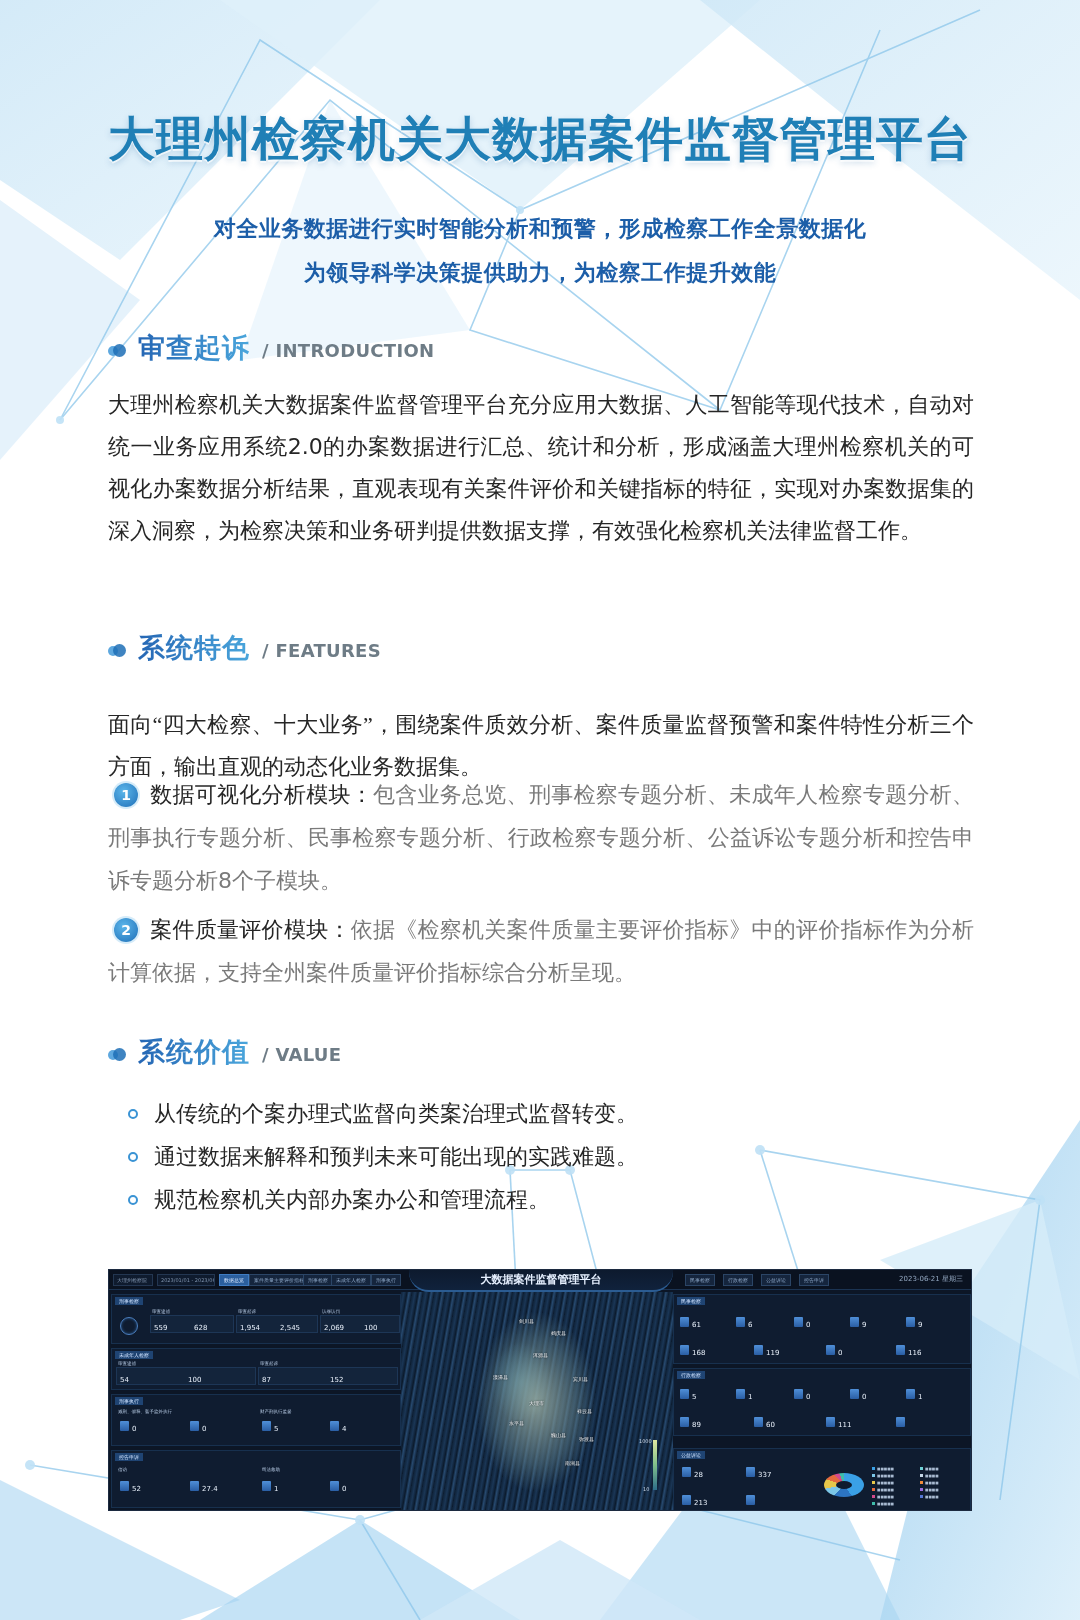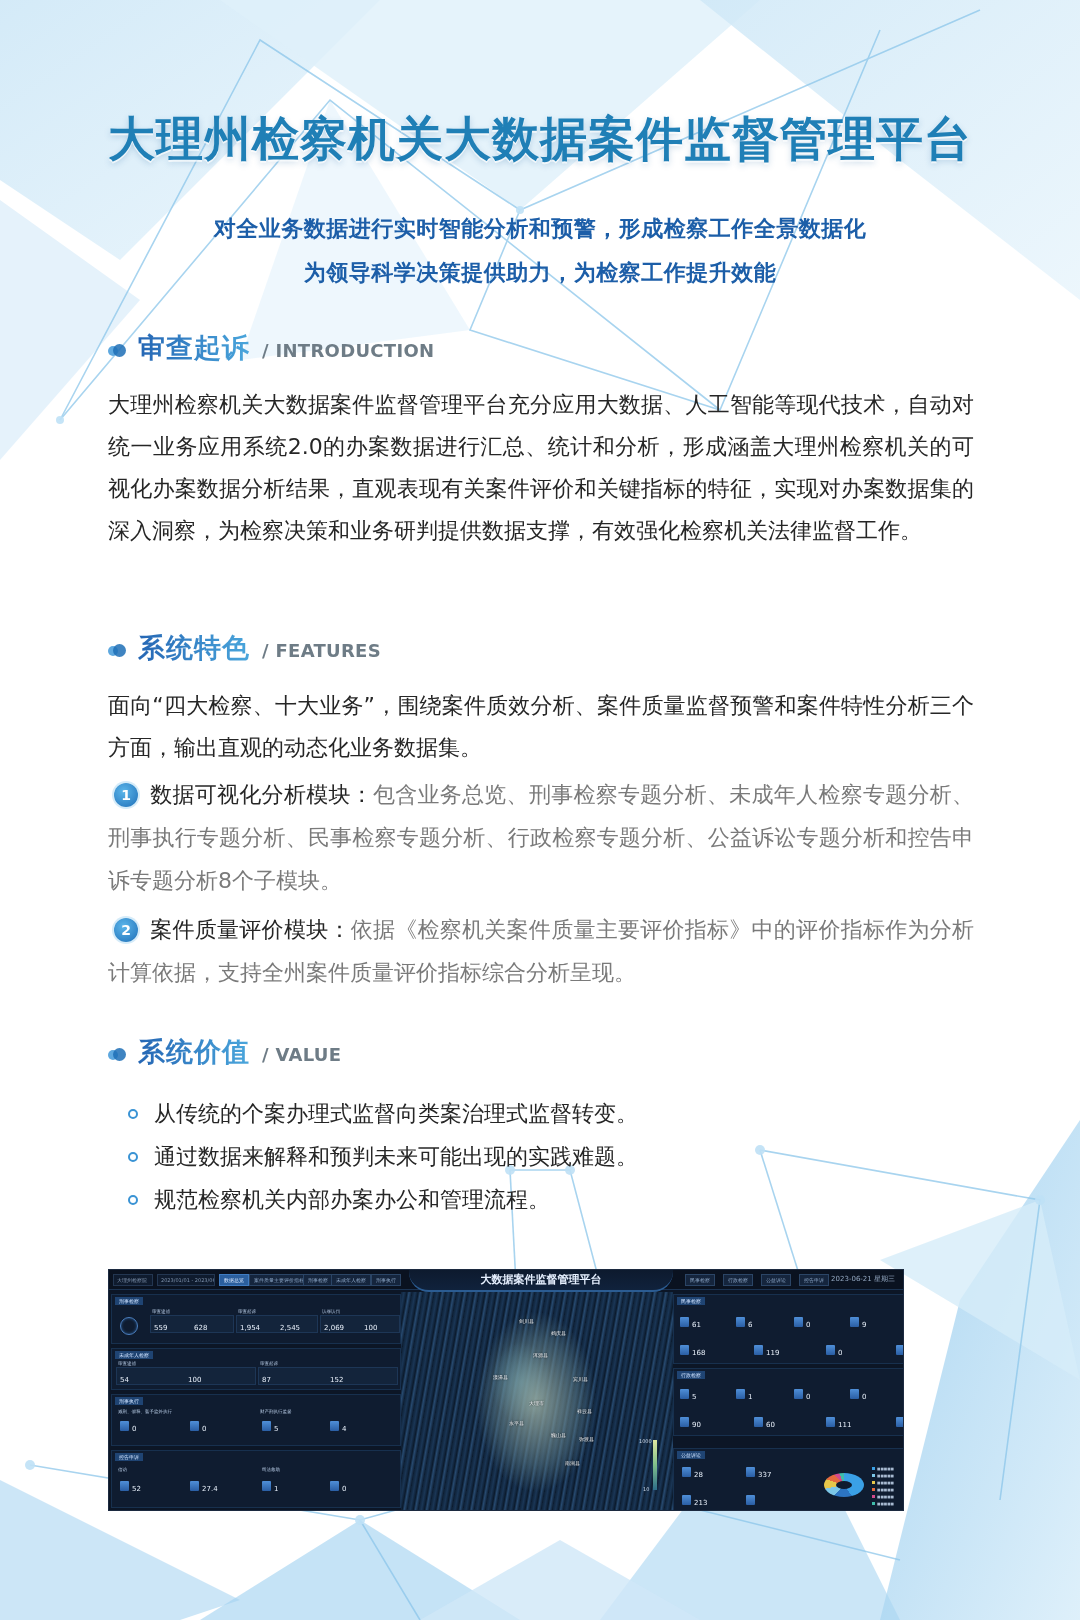--- a/index.html
+++ b/index.html
@@ -50,21 +50,21 @@
     box-shadow: 0 0 0 2px #d6ecf9;
   }
   .feature .lead { color: #262626; }
 
   .value-list { position: absolute; left: 128px; top: 1092px; list-style: none; }
   .value-list li { font-size: 22px; line-height: 43px; color: #262626; display: flex; align-items: center; }
   .value-list .ring { display: inline-block; width: 10px; height: 10px; border: 2px solid #3a93d4; border-radius: 50%; margin-right: 16px; }
 
   
   .dash {
-    position: absolute; left: 108px; top: 1269px; width: 796px; height: 242px;
+    position: absolute; left: 108px; top: 1269px; width: 864px; height: 242px;
     background: #0c1626; overflow: hidden; border: 1px solid #1c2a40;
     font-family: "DejaVu Sans", sans-serif;
   }
   .dash-topbar { position: absolute; left: 0; top: 0; width: 864px; height: 20px; background: #0a1220; border-bottom: 1px solid #1b3352; }
   .dash-sel { position: absolute; top: 4px; height: 12px; border: 1px solid #233651; background: #0f1b2e; font-size: 5px; color: #7f93ad; padding: 2px 3px; line-height: 7px; white-space: nowrap; overflow: hidden; }
   .dash-tab { position: absolute; top: 4px; height: 12px; border: 1px solid #2b4566; background: #15253d; font-size: 5px; color: #8aa4c4; padding: 2px 4px; line-height: 7px; white-space: nowrap; }
   .dash-tab.active { background: #2b5f9e; color: #d8e8ff; border-color: #3f7cc2; }
   .dash-title {
     position: absolute; left: 300px; top: 0; width: 264px; height: 22px; text-align: center;
     font-size: 11px; font-weight: bold; color: #e6f0ff; line-height: 20px;
@@ -161,21 +161,21 @@
     <span class="sh-cn">审查起诉</span>
     <span class="sh-en">/ INTRODUCTION</span>
   </div>
   <p class="para" style="top:384px;">大理州检察机关大数据案件监督管理平台充分应用大数据、人工智能等现代技术，自动对统一业务应用系统2.0的办案数据进行汇总、统计和分析，形成涵盖大理州检察机关的可视化办案数据分析结果，直观表现有关案件评价和关键指标的特征，实现对办案数据集的深入洞察，为检察决策和业务研判提供数据支撑，有效强化检察机关法律监督工作。</p>
 
   <div class="section-head" style="top:630px;">
     <span class="sh-dot"></span>
     <span class="sh-cn">系统特色</span>
     <span class="sh-en">/ FEATURES</span>
   </div>
-  <p class="para" style="top:685px;">面向“四大检察、十大业务”，围绕案件质效分析、案件质量监督预警和案件特性分析三个方面，输出直观的动态化业务数据集。</p>
+  <p class="para" style="top:704px;font-family:Liberation Serif, serif;">面向“四大检察、十大业务”，围绕案件质效分析、案件质量监督预警和案件特性分析三个方面，输出直观的动态化业务数据集。</p>
 
   <p class="feature" style="top:773px;">
     <span class="num">1</span><span class="lead">数据可视化分析模块：</span><span>包含业务总览、刑事检察专题分析、未成年人检察专题分析、刑事执行专题分析、民事检察专题分析、行政检察专题分析、公益诉讼专题分析和控告申诉专题分析8个子模块。</span>
   </p>
   <p class="feature" style="top:908px;">
     <span class="num">2</span><span class="lead">案件质量评价模块：</span><span>依据《检察机关案件质量主要评价指标》中的评价指标作为分析计算依据，支持全州案件质量评价指标综合分析呈现。</span>
   </p>
 
   <div class="section-head" style="top:1034px;">
     <span class="sh-dot"></span>
@@ -321,21 +321,21 @@
         <div class="icon-sq" style="left:232px; top:20px;"></div>
         <div class="stat-val" style="left:18px; top:24px;">5</div>
         <div class="stat-val" style="left:74px; top:24px;">1</div>
         <div class="stat-val" style="left:132px; top:24px;">0</div>
         <div class="stat-val" style="left:188px; top:24px;">0</div>
         <div class="stat-val" style="left:244px; top:24px;">1</div>
         <div class="icon-sq" style="left:6px; top:48px;"></div>
         <div class="icon-sq" style="left:80px; top:48px;"></div>
         <div class="icon-sq" style="left:152px; top:48px;"></div>
         <div class="icon-sq" style="left:222px; top:48px;"></div>
-        <div class="stat-val" style="left:18px; top:52px;">90</div>
+        <div class="stat-val" style="left:18px; top:52px;">89</div>
         <div class="stat-val" style="left:92px; top:52px;">60</div>
         <div class="stat-val" style="left:164px; top:52px;">111</div>
         <div class="stat-val" style="left:234px; top:68px;margin-top:12px;">21</div>
       </div>
 
       <div class="panel" style="top:156px; height:68px;">
         <div class="panel-tag">公益诉讼</div>
         <div class="icon-sq" style="left:8px; top:18px;"></div>
         <div class="icon-sq" style="left:72px; top:18px;"></div>
         <div class="icon-sq" style="left:8px; top:46px;"></div>

